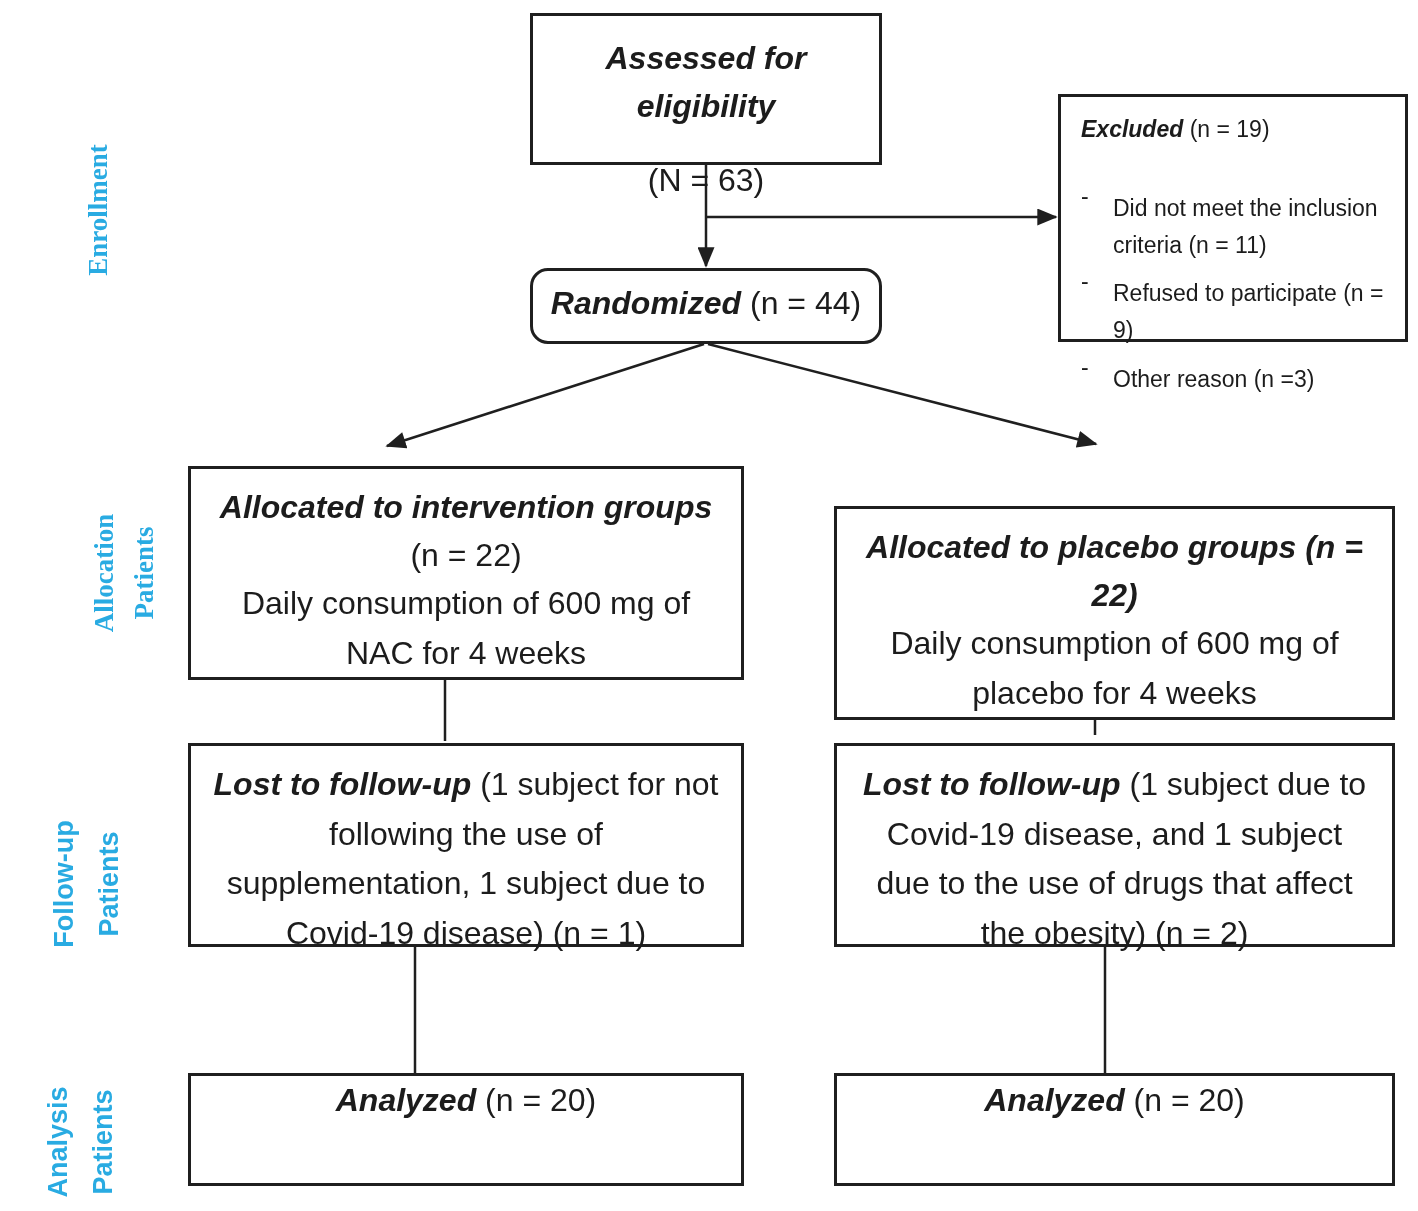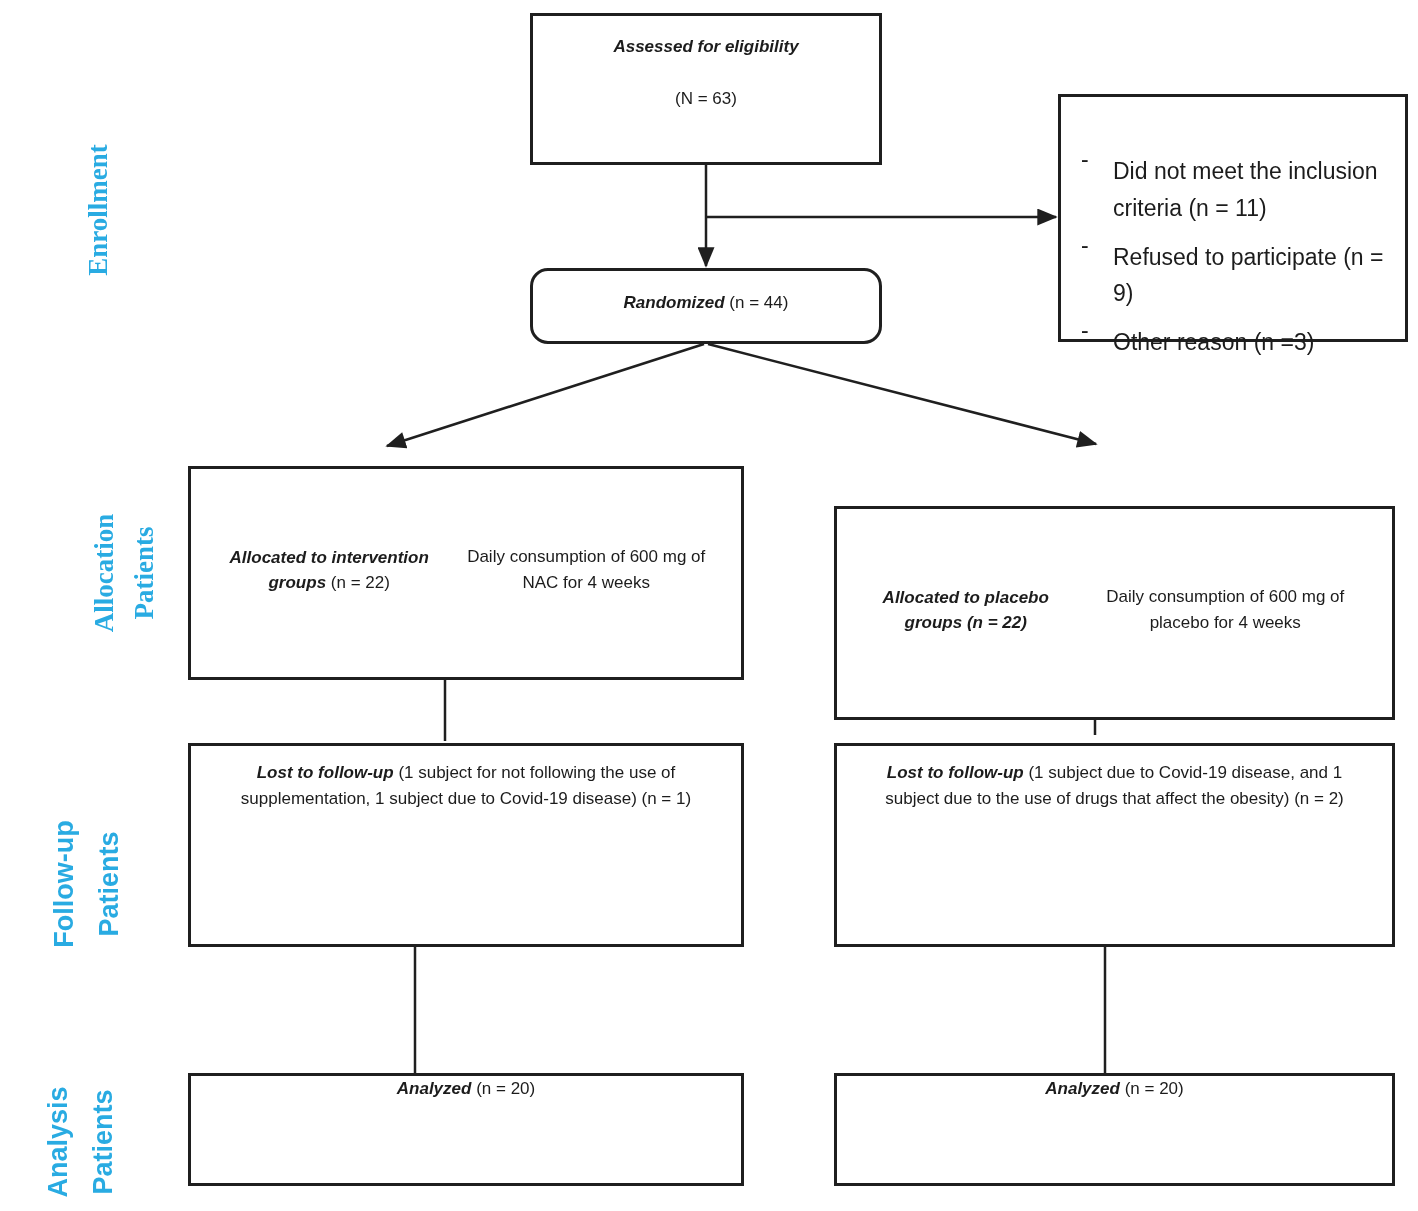--- a/index.html
+++ b/index.html
@@ -22,42 +22,42 @@
     left: 0; top: 0;
     width: 1418px; height: 1211px;
     color: var(--line-color);
   }
   svg.connectors line { stroke: currentColor; stroke-width: 2.5; }
 
   .box {
     position: absolute;
     background: #ffffff;
     border: 3px solid var(--line-color);
-    font-size: 17px;
+    font-size: 32px;
     line-height: 1.5;
   }
   .t-bi { font-weight: bold; font-style: italic; }
 
   
   #box-assessed { left: 530px; top: 13px; width: 352px; height: 152px; text-align: center; padding-top: 18px; }
   #box-assessed .count { margin-top: 26px; }
 
   
   #box-excluded { left: 1058px; top: 94px; width: 350px; height: 248px; padding: 14px 12px 0 20px; font-size: 23px; line-height: 1.6; }
   #box-excluded .ex-list { margin-top: 30px; }
   .ex-item { display: flex; }
   .ex-item .dash { width: 16px; flex: 0 0 16px; }
   .ex-item .gap { width: 16px; flex: 0 0 16px; }
   .ex-item .ex-text { flex: 1 1 auto; margin-top: 12px; }
 
   
   #box-randomized { left: 530px; top: 268px; width: 352px; height: 76px; display: flex; align-items: center; justify-content: center; padding-bottom: 6px; border-radius: 18px; }
 
   
-  .alloc-box { height: 214px; top: 466px; display: flex; flex-direction: row; justify-content: space-between; align-items: center; text-align: center; padding: 14px 18px 20px; }
+  .alloc-box { height: 214px; top: 466px; display: flex; flex-direction: column; justify-content: space-between; align-items: center; text-align: center; padding: 14px 18px 20px; }
   #box-alloc-left { left: 188px; width: 556px; }
   #box-alloc-right { left: 834px; width: 561px; margin-top: 40px; }
   .alloc-box .box-body { max-width: 500px; line-height: 1.55; }
 
   
   .fu-box { height: 204px; top: 743px; text-align: center; padding: 14px 20px 0; line-height: 1.55; }
   #box-fu-left { left: 188px; width: 556px; }
   #box-fu-right { left: 834px; width: 561px; }
   .fu-box p { margin: 0 auto; max-width: 508px; }
 
@@ -120,20 +120,21 @@
     <span>Analysis</span>
     <span>Patients</span>
   </div>
 
   <div class="box" id="box-assessed">
     <div class="t-bi">Assessed for eligibility</div>
     <div class="count">(N = 63)</div>
   </div>
 
   <div class="box" id="box-excluded">
+    <div><span class="t-bi">Excluded</span> <span>(n = 19)</span></div>
     <div class="ex-list">
       <div class="ex-item">
           <span class="dash">-</span>
           <span class="gap"></span>
           <span class="ex-text">Did not meet the inclusion criteria (n = 11)</span>
         </div>
       <div class="ex-item">
           <span class="dash">-</span>
           <span class="gap"></span>
           <span class="ex-text">Refused to participate (n = 9)</span>

